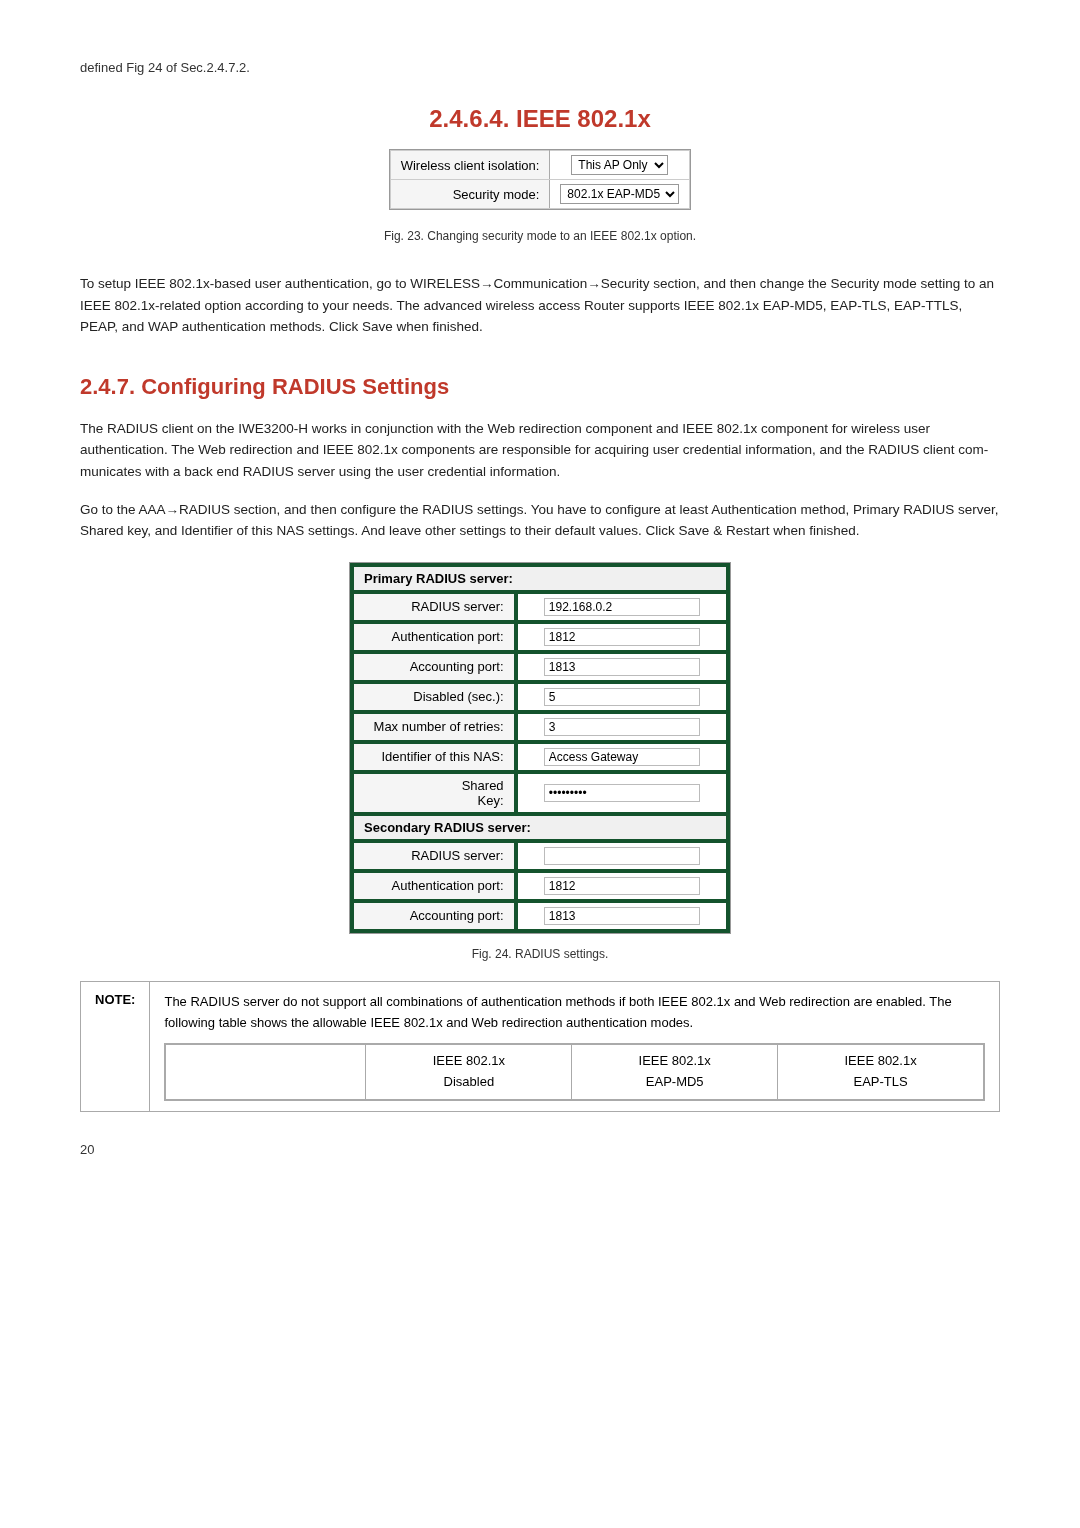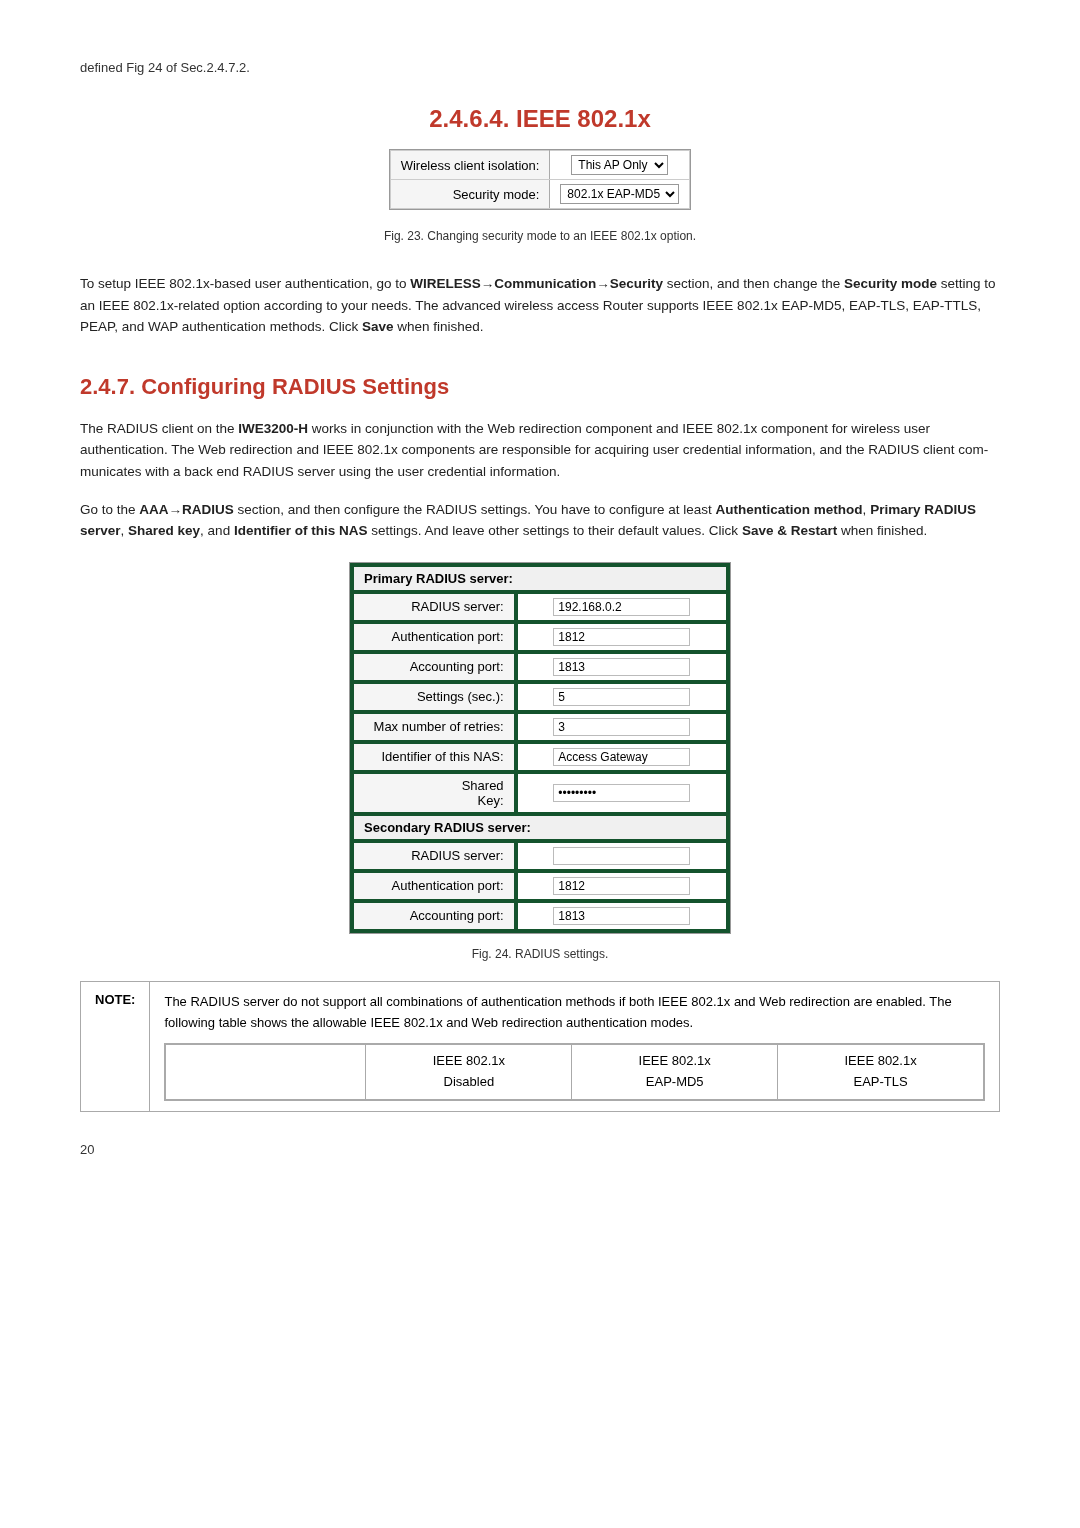--- a/index.html
+++ b/index.html
@@ -79,21 +79,21 @@
     
     .body-text {
       font-size: 13.5px;
       line-height: 1.6;
       color: #222;
       margin-bottom: 16px;
       text-align: left;
     }
 
     .body-text b {
-      font-weight: bold;
+      font-weight: normal;
     }
 
     
     .section-radius {
       margin-top: 36px;
       margin-bottom: 20px;
     }
 
     .section-radius h1 {
       color: #c0392b;
@@ -140,21 +140,21 @@
       background: #f0f0f0 !important;
       text-align: left !important;
       padding: 5px 10px;
     }
 
     .input-inline {
       font-size: 12px;
       border: 1px solid #bbb;
       padding: 1px 4px;
       background: #fff;
-      width: 137px;
+      width: 156px;
     }
 
     
     .note-box {
       border: 1px solid #aaa;
       display: flex;
       margin-top: 20px;
       margin-bottom: 10px;
     }
 
@@ -286,21 +286,21 @@
               <input class="input-inline" type="text" value="1812" style="">
             </td>
           </tr>
           <tr>
             <td>Accounting port:</td>
             <td>
               <input class="input-inline" type="text" value="1813" style="">
             </td>
           </tr>
           <tr>
-            <td>Settings (sec.):</td>
+            <td>Disabled (sec.):</td>
             <td>
               <input class="input-inline" type="text" value="5" style="">
             </td>
           </tr>
           <tr>
             <td>Max number of retries:</td>
             <td>
               <input class="input-inline" type="text" value="3" style="">
             </td>
           </tr>

